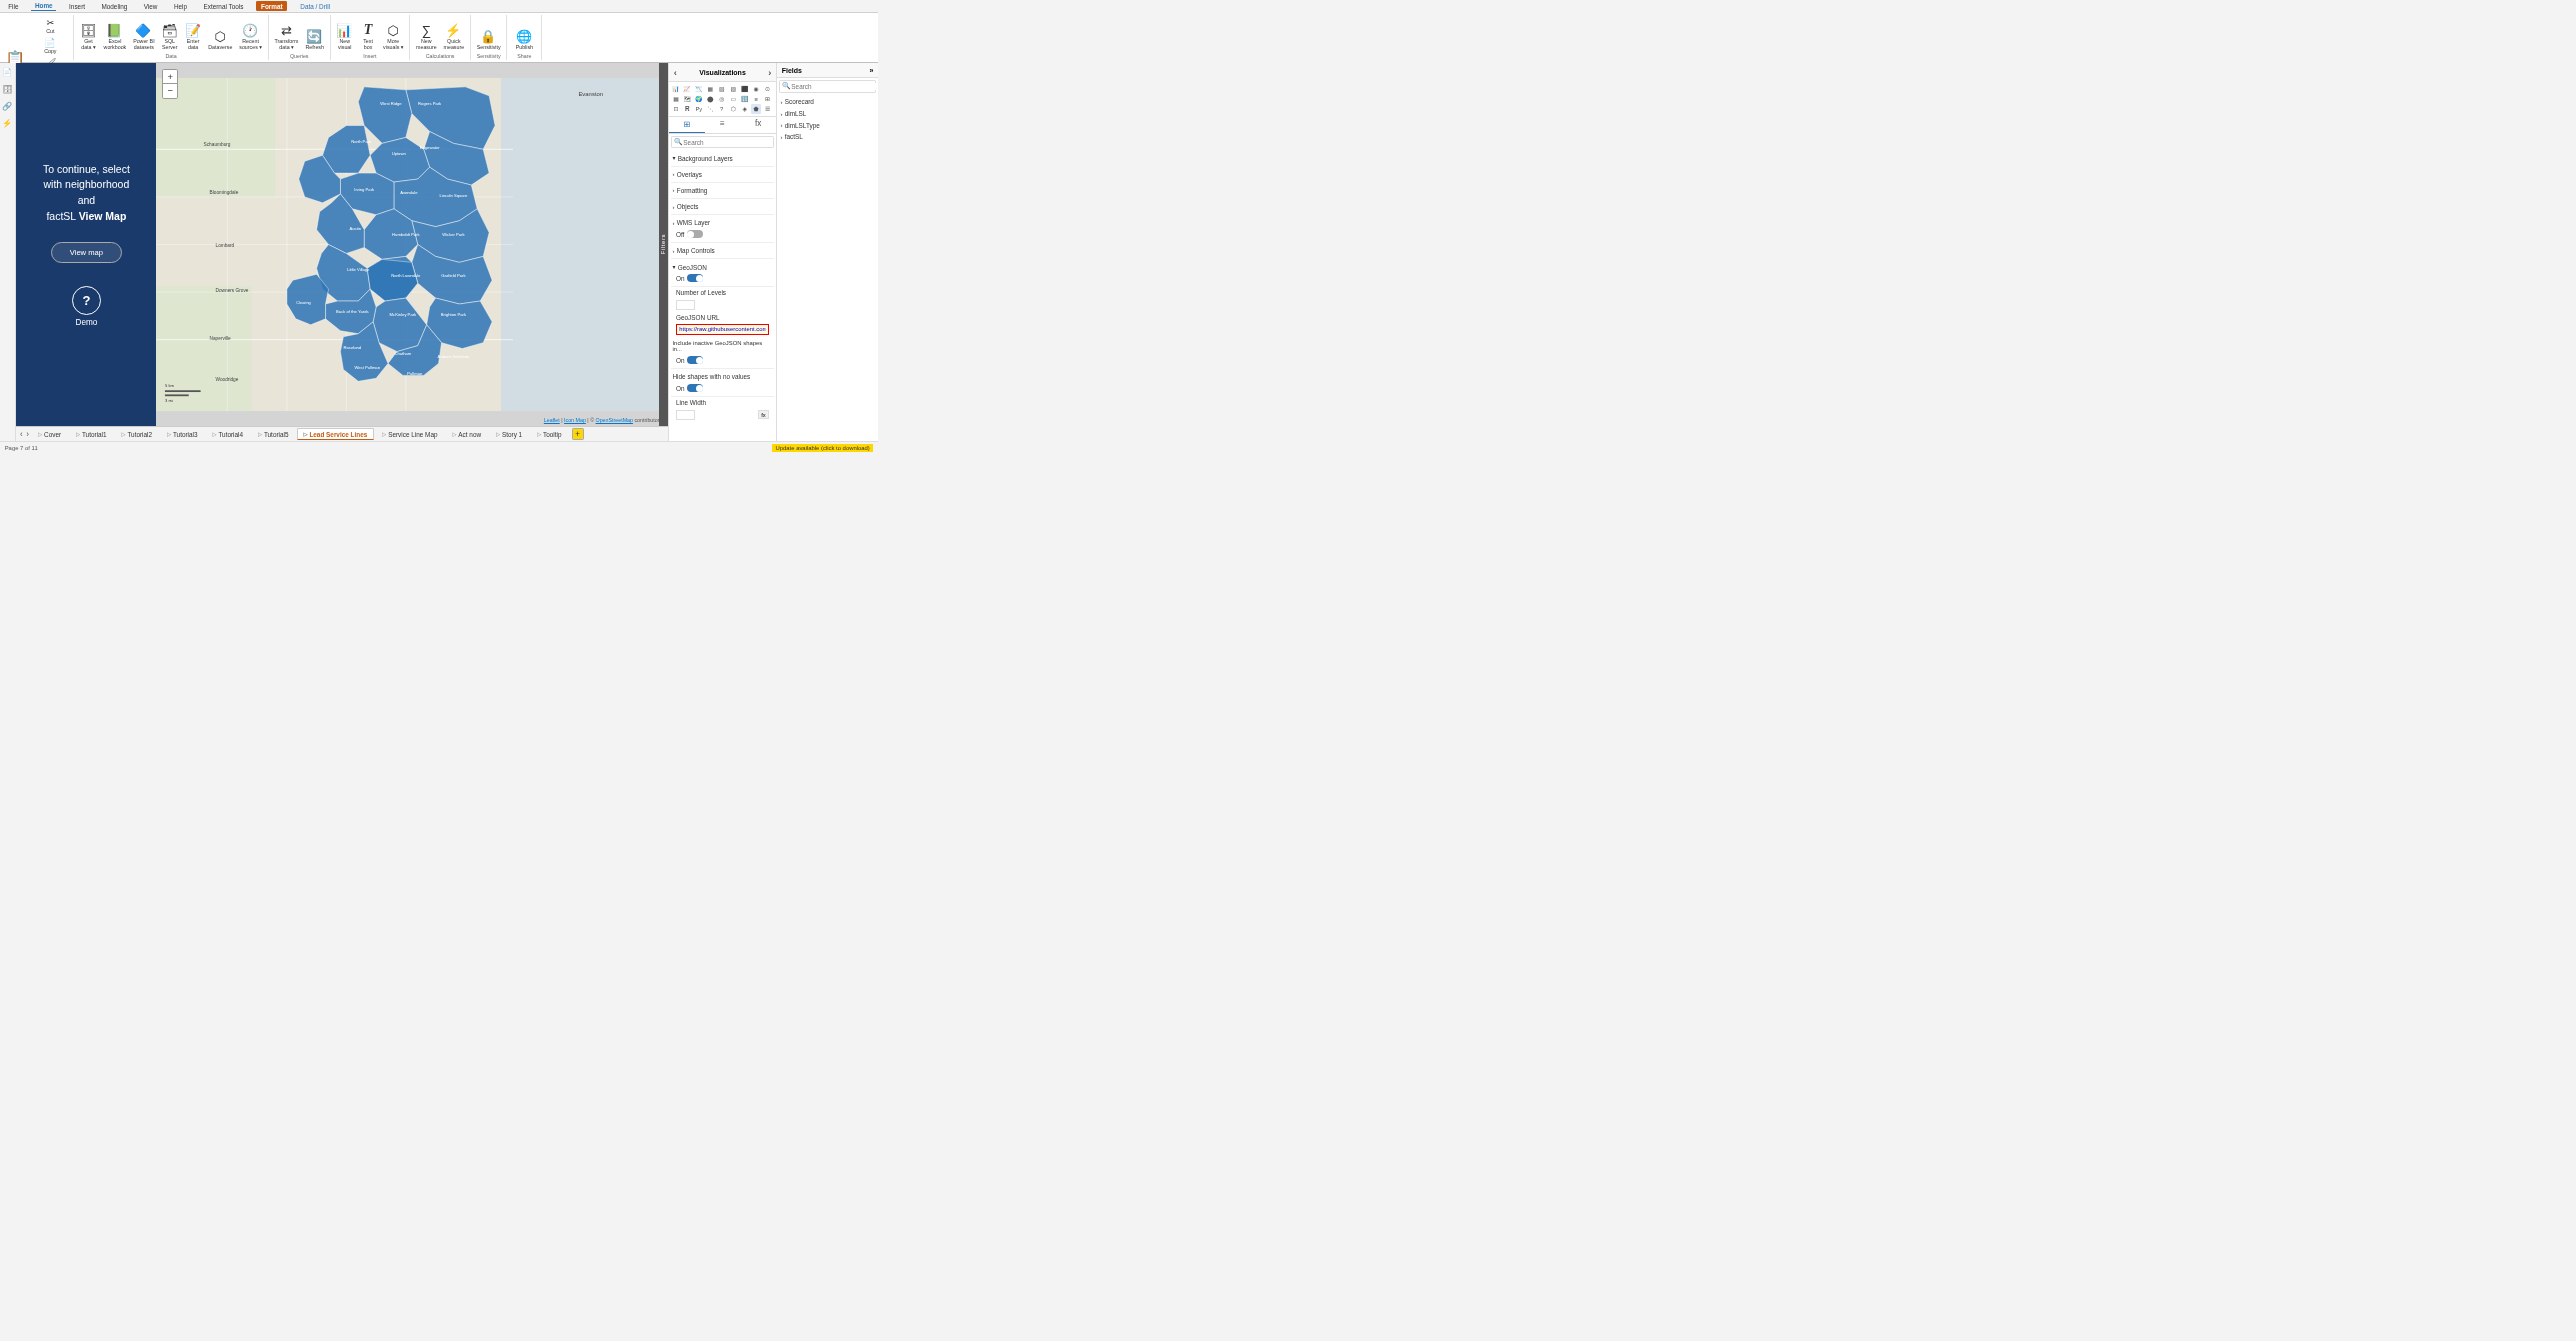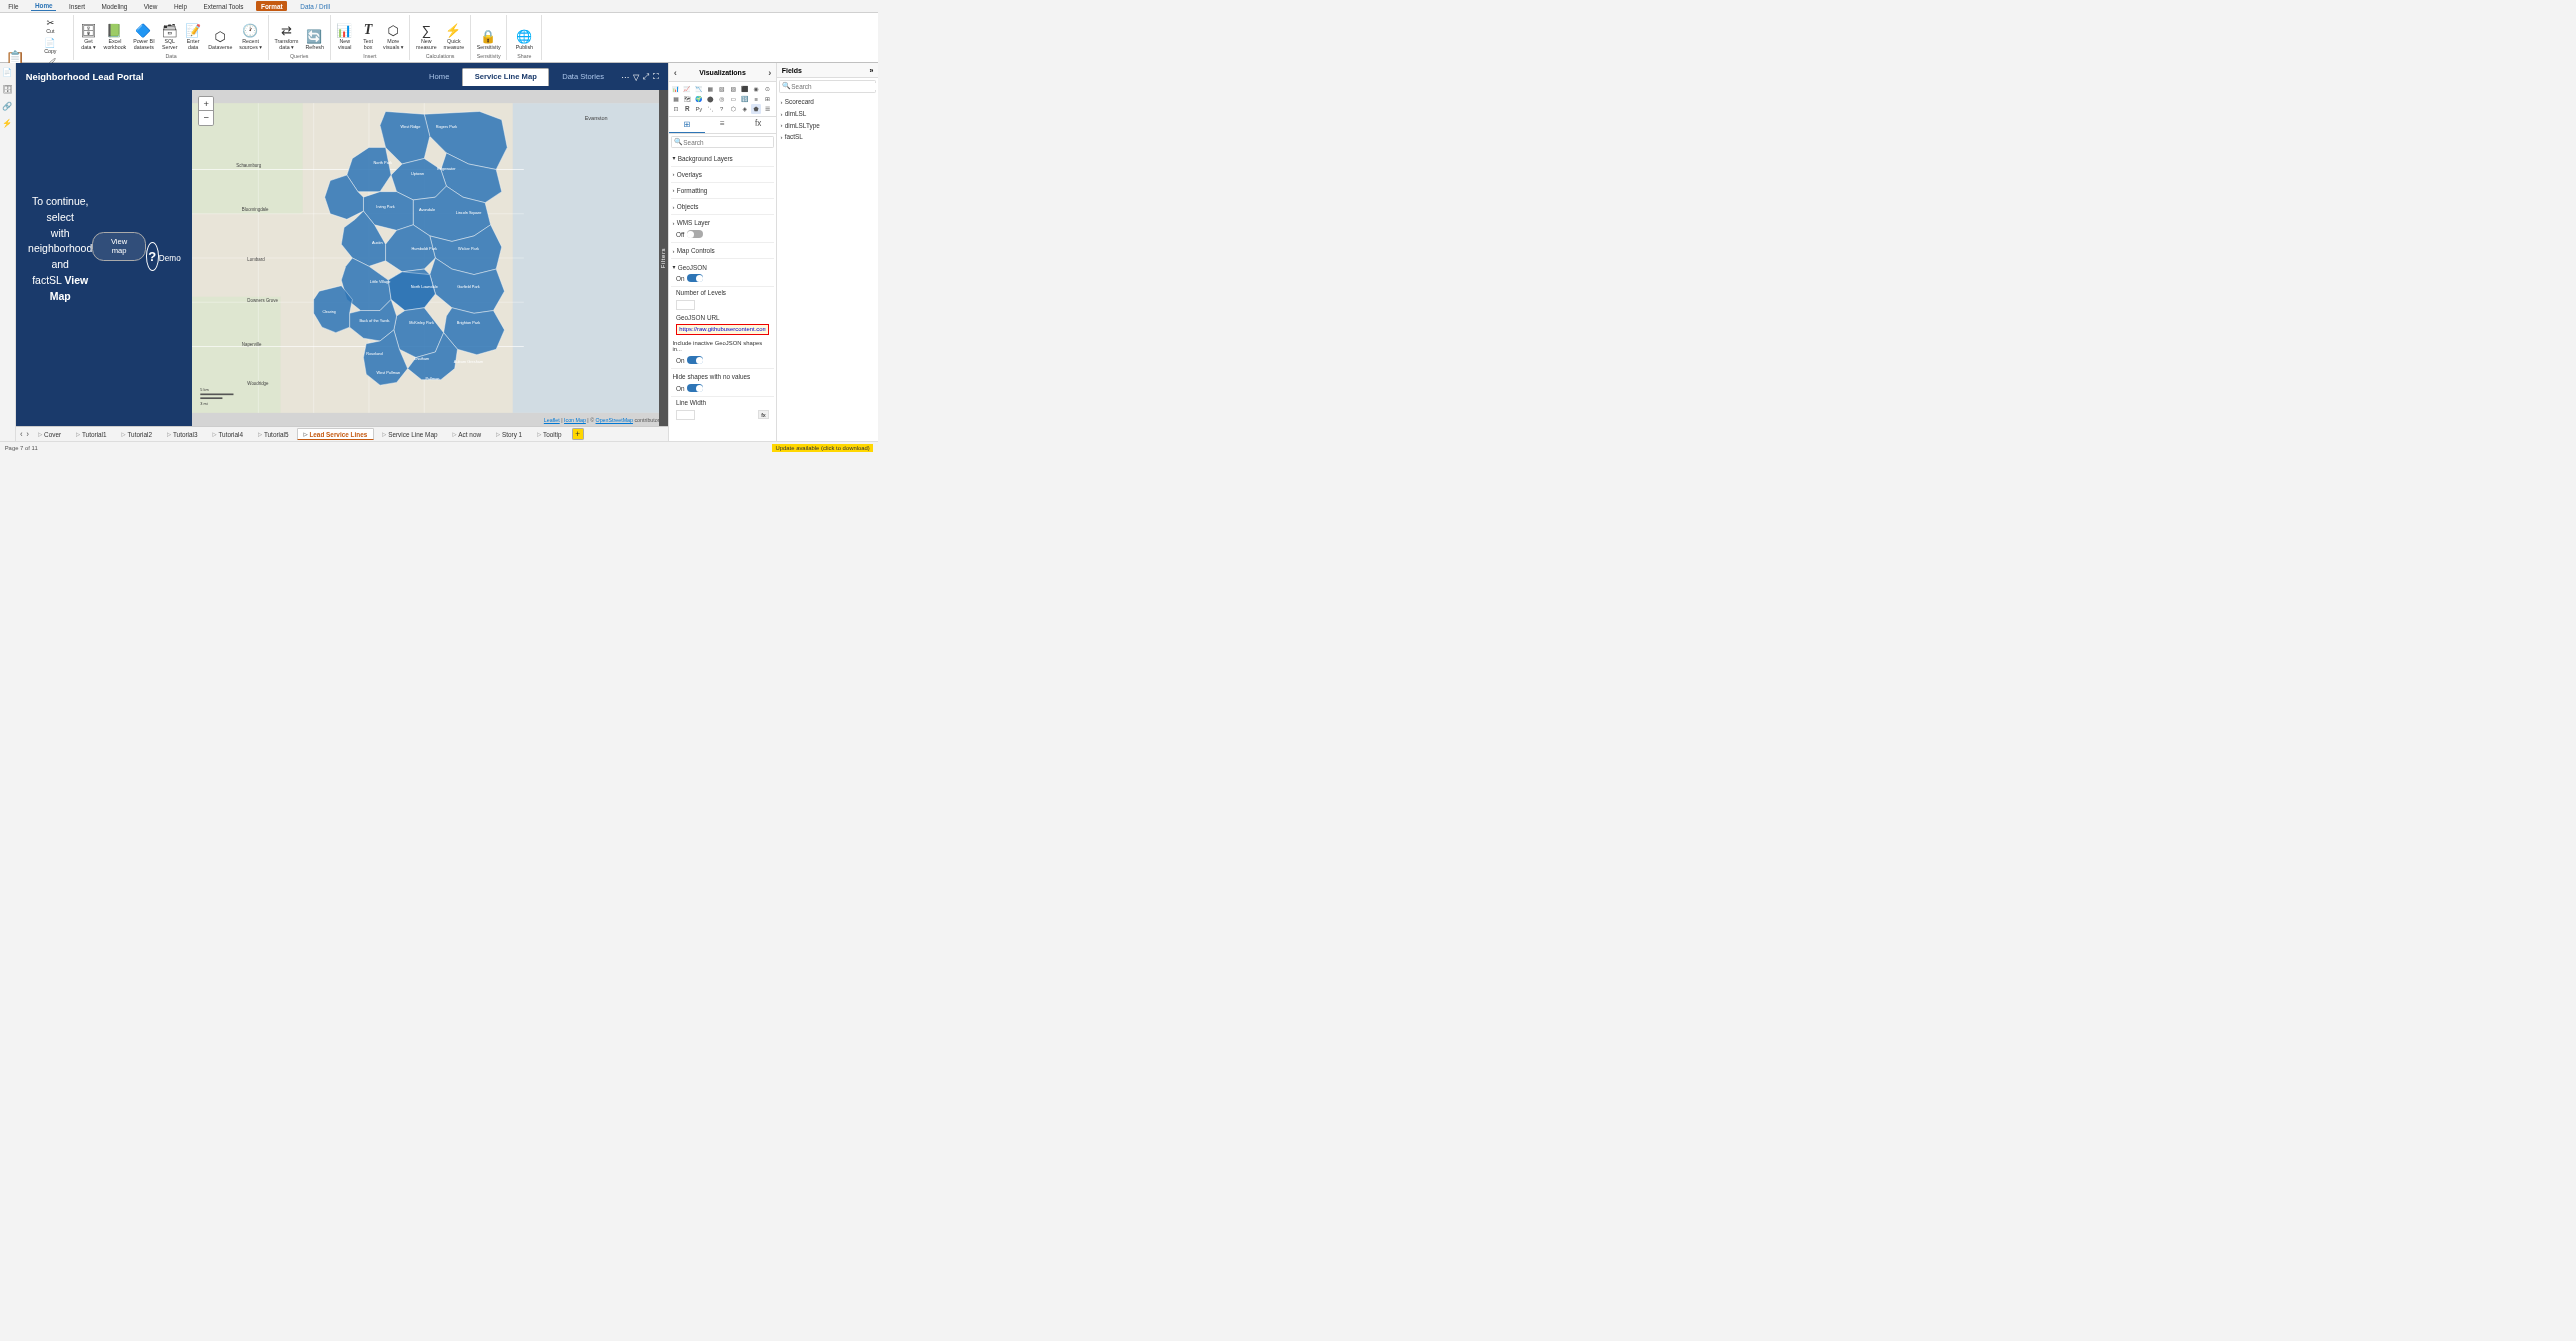--- a/index.html
+++ b/index.html
@@ -66,21 +66,21 @@
     .report-tab.active {
       background: white; color: #1a3a6b; font-weight: bold;
       border: 0.6px solid #aaa; border-bottom: none; border-radius: 1.8px 1.8px 0 0;
     }
 
     
     .report-content { flex: 1; display: flex; position: relative; }
 
     
     .left-panel {
-      width: 176px; background: #1a3a6b; display: flex; 
+      width: 140px; background: #1a3a6b; display: flex; flex-direction: column;
       align-items: center; justify-content: center; color: white; padding: 11.7px;
     }
     .left-panel-text { text-align: center; font-size: 10.5px; margin-bottom: 17.6px; line-height: 1.5; }
     .left-panel-text strong { font-weight: 900; color: white; }
     .view-map-btn {
       border: 0.9px solid #aaa; border-radius: 11.7px; padding: 4.7px 17.6px;
       background: rgba(255,255,255,0.1); color: white; cursor: pointer; font-size: 7.6px;
       margin-bottom: 23.4px;
     }
     .demo-circle {
@@ -416,34 +416,20 @@
 
   <div class="left-sidebar">
     <div class="left-sidebar-icon">📄</div>
     <div class="left-sidebar-icon">🗄</div>
     <div class="left-sidebar-icon">🔗</div>
     <div class="left-sidebar-icon">⚡</div>
   </div>
 
   <div class="report-area">
 
-    <div class="report-header">
-      <span class="report-title">Neighborhood Lead Portal</span>
-      <div class="report-tabs">
-        <div class="report-tab">Home</div>
-        <div class="report-tab active">Service Line Map</div>
-        <div class="report-tab">Data Stories</div>
-      </div>
-      <div class="report-header-icons">
-        <span class="report-header-icon">⋯</span>
-        <span class="report-header-icon">▽</span>
-        <span class="report-header-icon">⤢</span>
-        <span class="report-header-icon">⛶</span>
-      </div>
-    </div>
 
     <div class="report-content">
 
       <div class="left-panel">
         <div class="left-panel-text">
           <span>To continue, select</span><br>
           <span>with neighborhood</span><br>
           <span>and</span><br>
           <span>factSL </span><strong>View Map</strong>
         </div>

